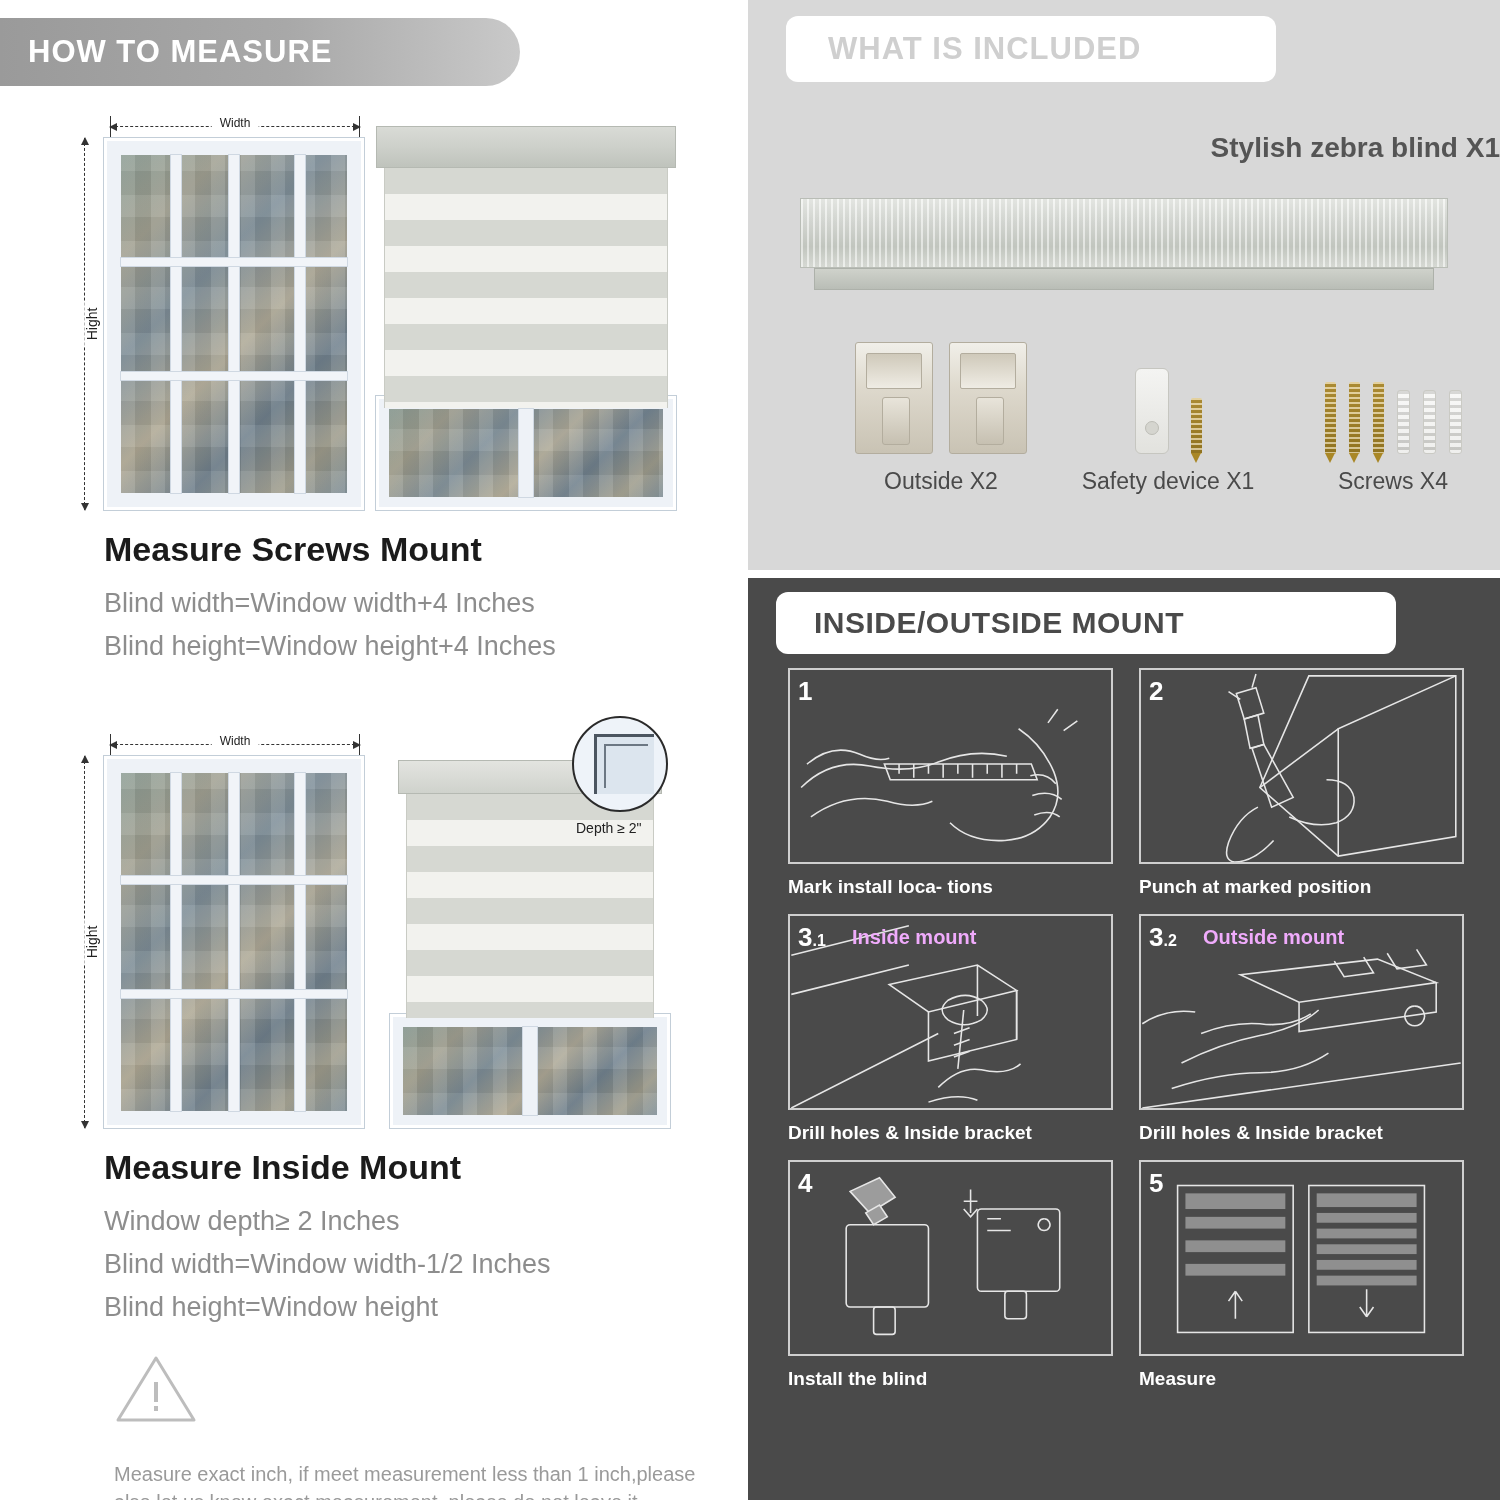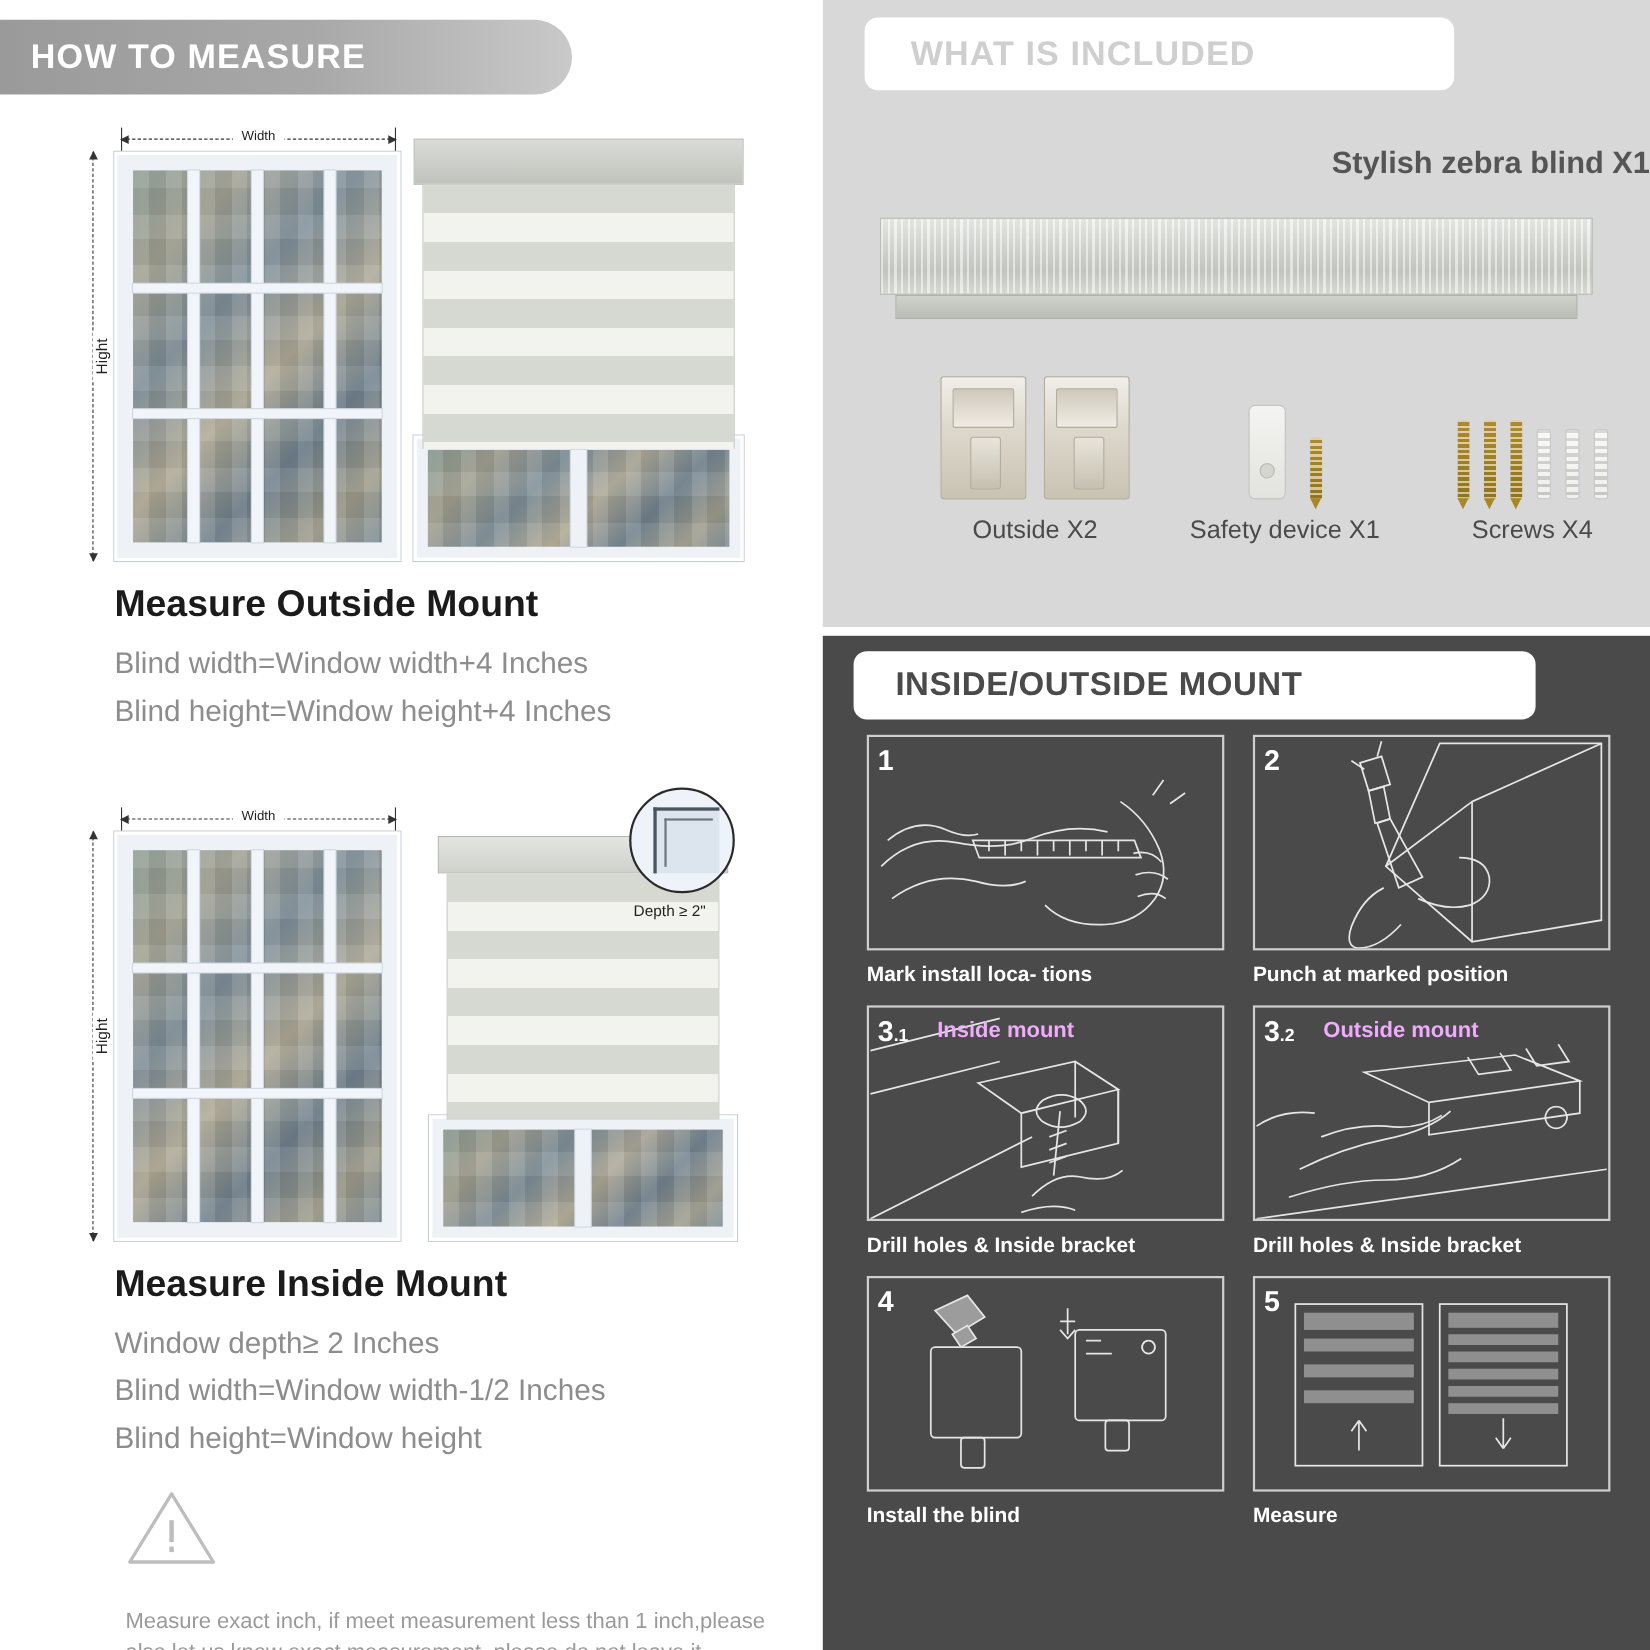--- a/index.html
+++ b/index.html
@@ -130,21 +130,21 @@
   .warn-text { font-size: 20px; line-height: 1.42; color: #9a9a9a; padding-top: 6px; }
 
   
   .right-col { position: absolute; left: 748px; top: 0; width: 752px; height: 1500px; }
 
   .included-panel {
     position: absolute; left: 0; top: 0; width: 752px; height: 570px;
     background: #d8d8d8;
   }
   .included-tab {
-    position: absolute; left: 38px; top: 16px; width: 536px; height: 66px;
+    position: absolute; left: 38px; top: 16px; width: 490px; height: 66px;
     background: #ffffff; border-radius: 12px;
     display: flex; align-items: center; padding-left: 42px;
   }
   .included-tab-text { color: #cfcfcf; font-size: 31px; font-weight: bold; letter-spacing: 1px; }
 
   .blind-title {
     position: absolute; top: 132px; left: 0; width: 100%; text-align: right;
     font-size: 28px; color: #555; font-weight: bold;
   }
   .headrail {
@@ -280,21 +280,21 @@
               <div class="glass-city"></div>
             </div>
           <div class="sash-divider" style="left:50%; margin-left:-7px; top:10px; bottom:10px;"></div>
         </div>
         <div class="blind-window" style="left:0; top:0; width:300px; height:282px;">
           <div class="blind-head"></div>
           <div class="blind-body" style="height:240px;"></div>
         </div>
       </div>
 
-      <div class="heading" style="top:430px;">Measure Outside Mount</div>
+      <div class="heading" style="top:430px;">Measure Screws Mount</div>
       <div class="subline" style="top:488px;">Blind width=Window width+4 Inches</div>
       <div class="subline" style="top:531px;">Blind height=Window height+4 Inches</div>
     </div>
 
     <div class="measure-block mb2">
 
       <div class="dim-top">
         <div class="dim-line-h"></div>
         <div class="tick" style="left:0;top:0;height:22px;"></div>
         <div class="tick" style="right:0;top:0;height:22px;"></div>

